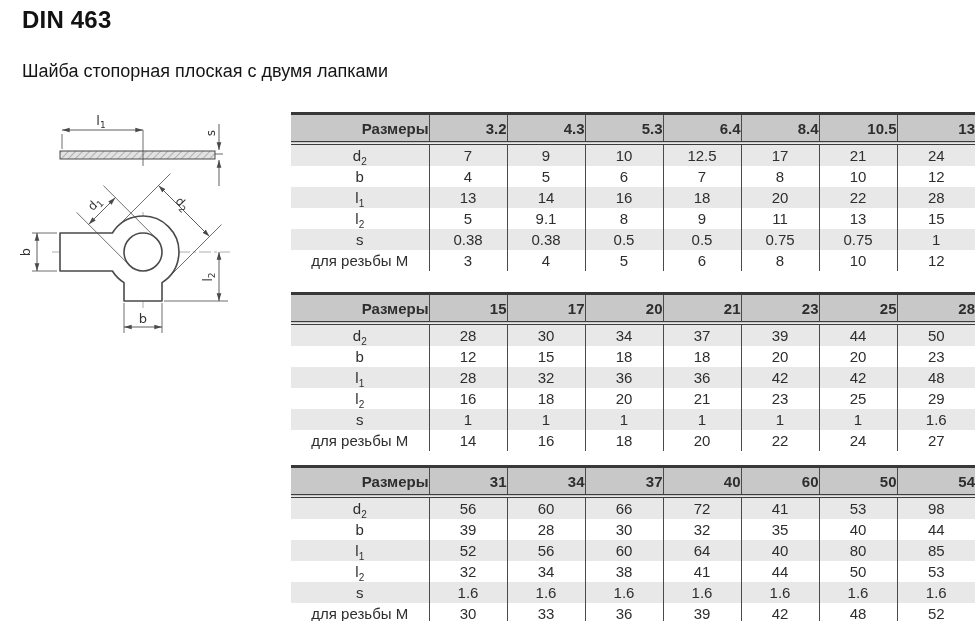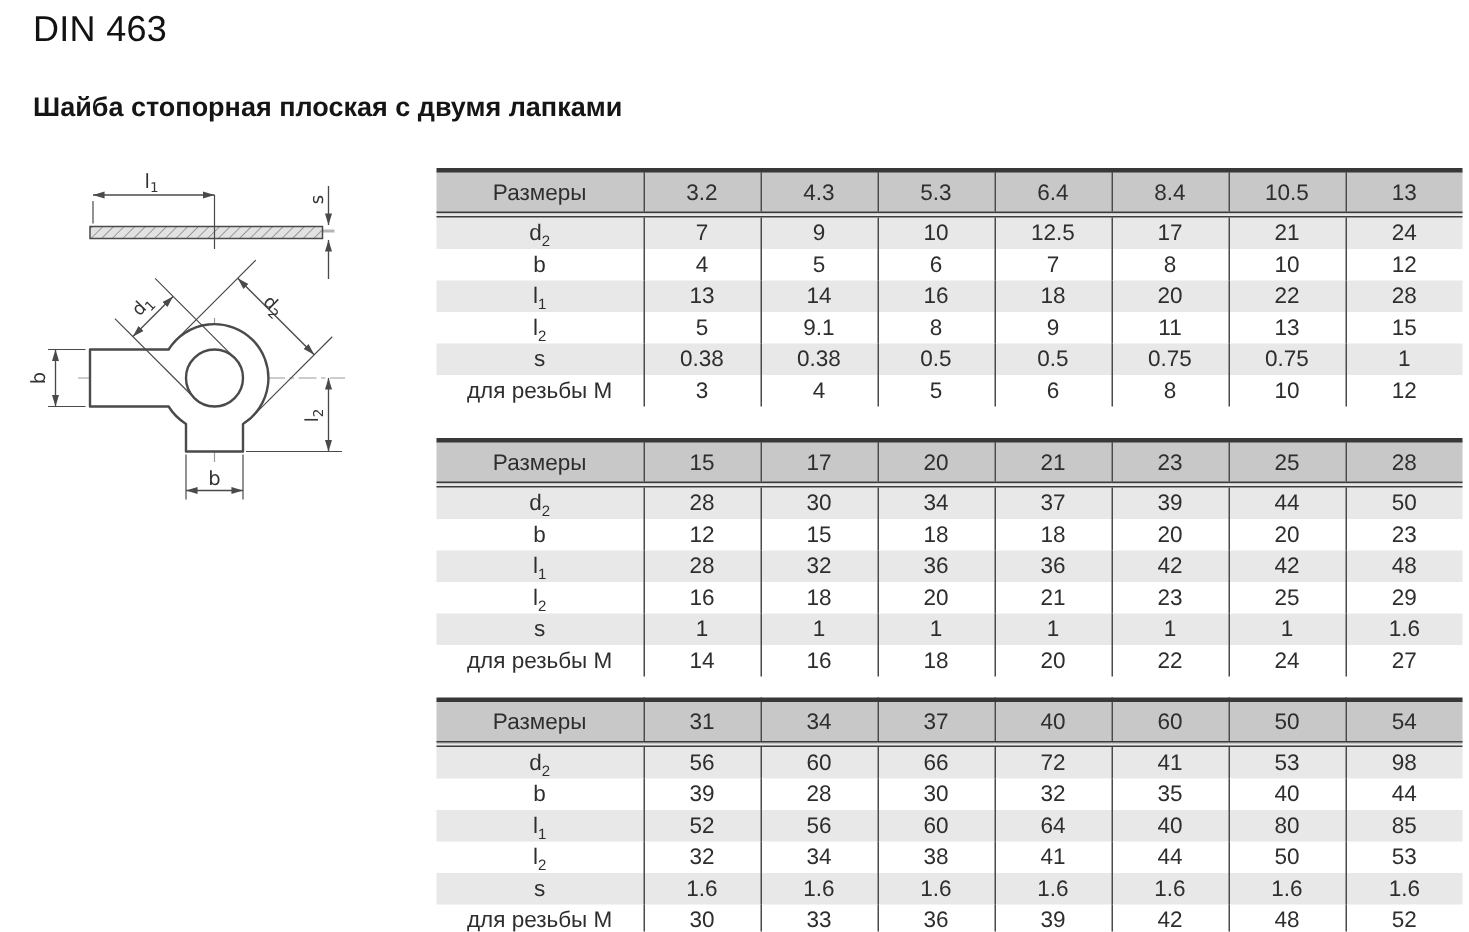--- a/index.html
+++ b/index.html
@@ -2,39 +2,39 @@
 <html style="--header-bg: #c8c8c8; --row-alt-bg: #e8e8e8;"><head>
 <meta charset="utf-8">
 <style>
   html,body { margin:0; padding:0; }
   body {
     width:979px; height:621px; background:#ffffff; position:relative; overflow:hidden;
     font-family:"Liberation Sans", sans-serif; color:#222;
   }
   .page-title {
     position:absolute; left:22px; top:6px; margin:0;
-    font-size:24px; font-weight:400; color:#121212; letter-spacing:0.2px;
+    font-size:24px; font-weight:700; color:#121212; letter-spacing:0.2px;
   }
   .page-subtitle {
     position:absolute; left:22px; top:61px;
-    font-size:18px; color:#151515;font-weight:bold;
+    font-size:18px; color:#151515;
   }
   .drawing-wrap { position:absolute; left:10px; top:95px; width:272px; height:252px; }
   .tables { position:absolute; left:291px; top:112px; width:684px; }
   table.dim-table {
     border-collapse:collapse; table-layout:fixed; width:684px;
     margin:0 0 21px 0; border-top:3px solid #383838;
     font-size:15px; color:#2e2e2e;
   }
   table.dim-table[data-table="1"] { margin-bottom:14px; }
   table.dim-table[data-table="2"] { margin-bottom:0; }
   table.dim-table col.lbl-col { width:138px; }
   table.dim-table thead th {
     background: var(--header-bg, #c8c8c8);
-    font-weight:400; height:26px; padding:0; text-align:center;
+    font-weight:700; height:26px; padding:0; text-align:right;
     border-bottom:4px double #3c3c3c;
   }
   table.dim-table tbody td { height:21px; padding:0; text-align:center; }
   table.dim-table tbody tr.alt { background: var(--row-alt-bg, #e8e8e8); }
   table.dim-table th + th, table.dim-table td + td { border-left:1px solid #4a4a4a; }
   table.dim-table sub { font-size:10px; line-height:0; }
   svg text { font-family:"DejaVu Sans","Liberation Sans",sans-serif; fill:#333; }
 </style>
 </head>
 <body>

